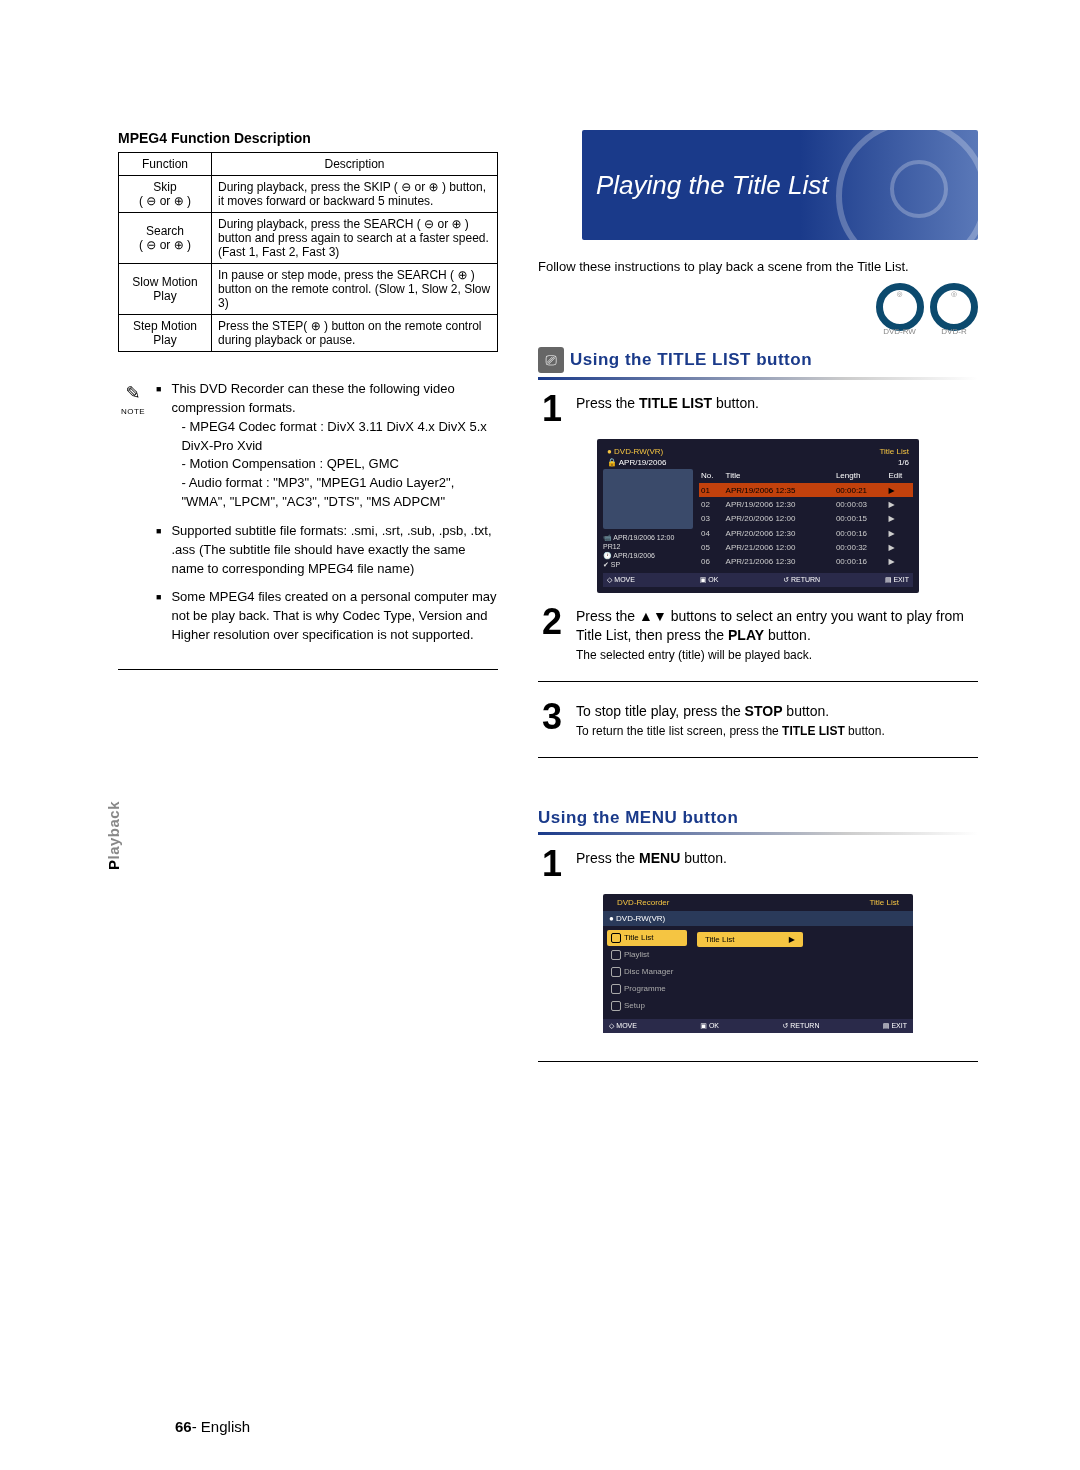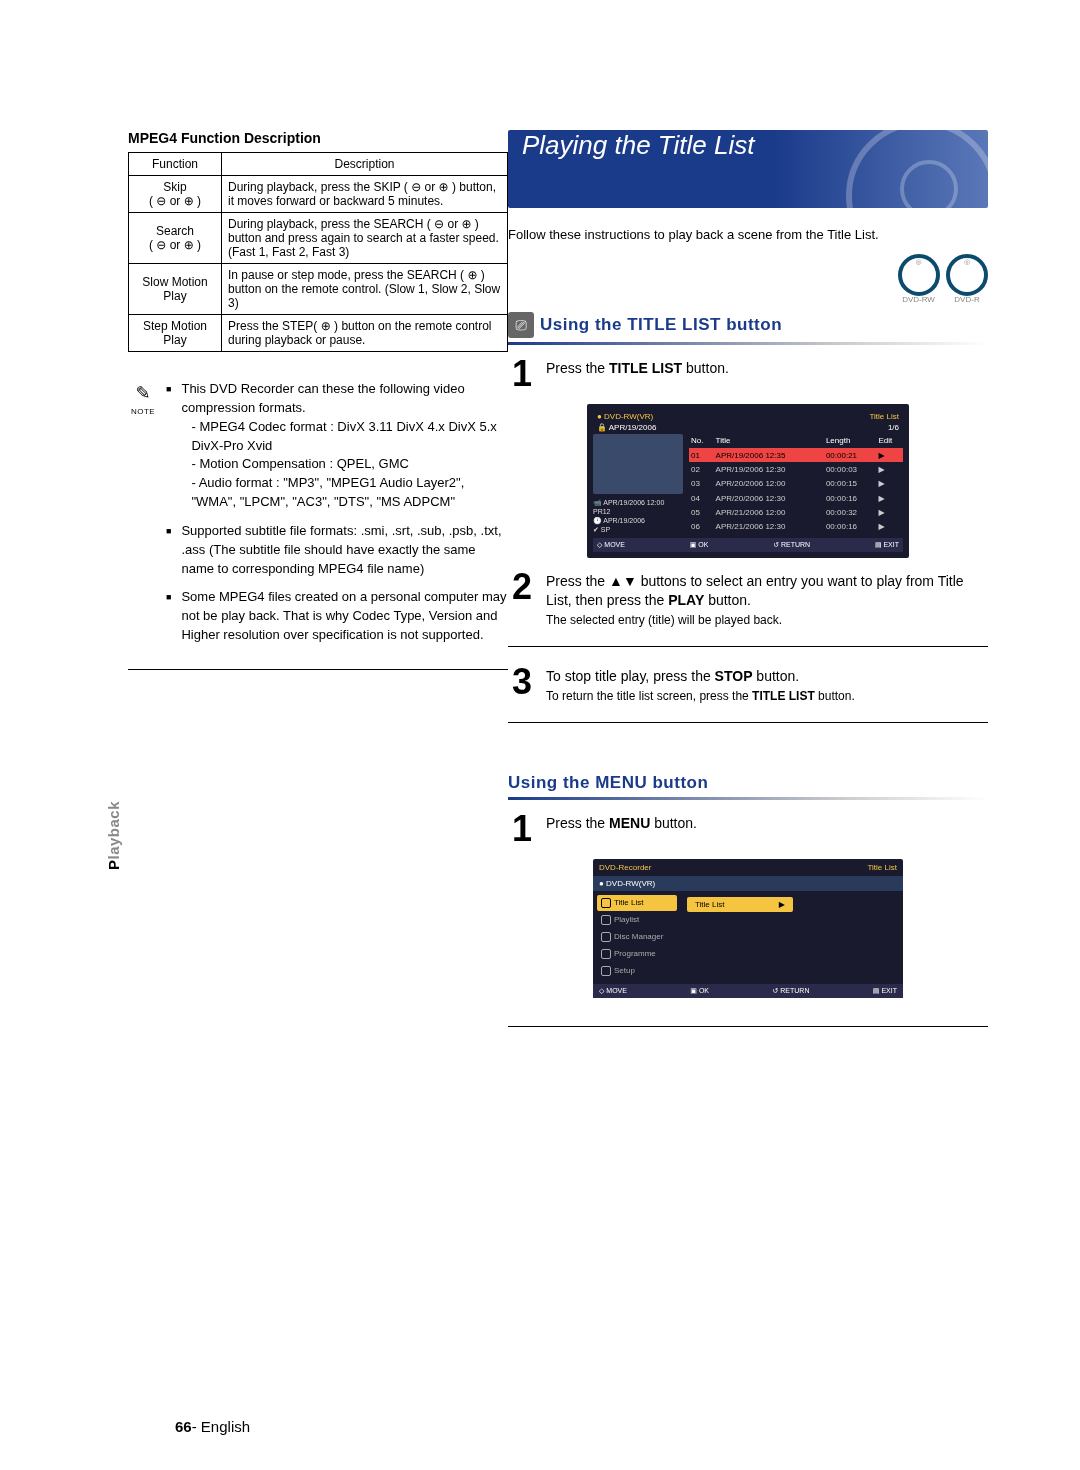--- a/index.html
+++ b/index.html
@@ -8,25 +8,26 @@
     font-family: Arial, Helvetica, sans-serif;
     background: #fff;
     color: #000;
     width: 1080px;
     height: 1470px;
     box-sizing: border-box;
     position: relative;
   }
   .page {
     position: absolute;
-    left: 128px;
+    left: 118px;
     top: 130px;
     width: 860px;
     height: 1260px;
     display: flex;
+    gap: 40px;
   }
   .col {
     flex: 1;
     display: flex;
     flex-direction: column;
   }
   .left { width: 380px; flex: none; }
   .right { flex: 1; }
   .section-title-sm {
     font-weight: bold;
@@ -78,26 +79,28 @@
   .footer {
     position:absolute;
     left: 175px;
     bottom: 35px;
     font-size: 15px;
   }
   .footer b { font-weight:bold;}
   .title-banner {
     background: linear-gradient(to right, #1a3a8a 55%, #5a78b8 100%);
     color:#fff;
-    height: 78px;
+    height: 110px;
     display:flex;
+    align-items:center;
     padding-left: 14px;
     position: relative;
     border-radius: 2px;
     overflow: hidden;
+    margin-left: 44px;
   }
   .title-banner h1 {
     margin:0;
     font-size: 26px;
     font-weight: normal;
     font-style: italic;
   }
   .title-banner .discdeco {
     position:absolute; right:-10px; top:-10px;
     width:140px; height:140px;
@@ -108,21 +111,21 @@
     position:absolute; right:30px; top:30px;
     width:50px; height:50px;
     border:4px solid rgba(255,255,255,0.25);
     border-radius:50%;
   }
   .intro { font-size:13px; margin:18px 0 6px 0; line-height:1.4;}
   .disc-icons { text-align:right; margin-bottom:6px; }
   .disc-icon {
     display:inline-block;
     width:34px; height:34px;
-    border:4px solid #0c4a6e;
+    border:7px solid #0c4a6e;
     border-radius:50%;
     font-size:7px;
     text-align:center;
     color:#888;
     position:relative;
     margin-left:2px;
   }
   .disc-icon span { position:absolute; width:100%; left:0; bottom:-12px; font-size:8px; color:#888;}
   .subhead-row { display:flex; align-items:center; gap:6px; margin-top:10px;}
   .subhead-icon {
@@ -150,32 +153,32 @@
     border-radius:2px;
   }
   .screen .hdr { display:flex; justify-content:space-between; color:#f5c542; padding:2px 4px;}
   .screen .sub2 { color:#fff; padding:0 4px 2px; font-size:8px;}
   .screen .body { display:flex; gap:6px;}
   .screen .preview { width:90px; height:60px; background:#3a4a6a; border-radius:2px;}
   .screen .info { margin-top:4px; font-size:7px; line-height:1.3; color:#ddd;}
   .screen table { width:100%; border-collapse:collapse; font-size:8px;}
   .screen table th { color:#fff; text-align:left; padding:1px 2px; font-weight:normal;}
   .screen table td { color:#ccc; padding:1px 2px; white-space:nowrap;}
-  .screen .row-hl td { background:#ef4444; color:#000;margin-left:40px;}
+  .screen .row-hl td { background:#c2410c; color:#000;margin-left:40px;}
   .screen .ftr { display:flex; justify-content:space-between; background:#2a2a4a; margin-top:4px; padding:3px 4px; font-size:7px;}
   .screen2 {
     background:#1a1a2e;
     width:310px;
     margin:10px auto 14px auto;
     color:#fff;
     font-size:8px;
     border-radius:2px;
     padding-bottom:0;
   }
-  .screen2 .top { display:flex; justify-content:space-between; color:#f5c542; padding:4px 6px;}
+  .screen2 .top { display:flex; justify-content:space-between; color:#f5c542; padding:4px 14px;}
   .screen2 .row2 { background:#2a3a5a; padding:3px 6px; color:#fff; font-size:8px;}
   .screen2 .bodywrap { display:flex;}
   .screen2 .menu { width:80px; padding:4px;}
   .screen2 .menu .mi { padding:3px 4px; border-radius:2px; margin-bottom:1px; color:#aaa; display:flex; align-items:center; gap:3px;}
   .screen2 .menu .mi.active { background:#f5c542; color:#000;}
   .screen2 .main { flex:1; padding:6px;}
   .screen2 .main .sel { background:#f5c542; color:#000; display:flex; justify-content:space-between; padding:3px 8px; width:90px; border-radius:2px;}
   .screen2 .ftr { display:flex; justify-content:space-between; background:#2a2a4a; padding:3px 6px; font-size:7px;}
   .micon { width:8px;height:8px;border:1px solid currentColor;border-radius:2px;display:inline-block;}
 </style>

